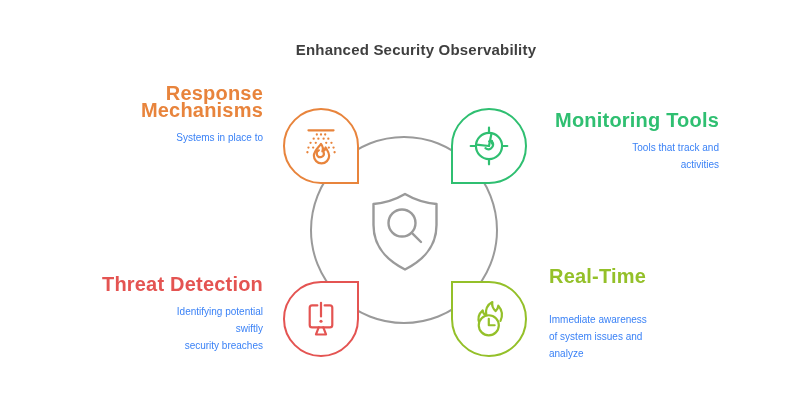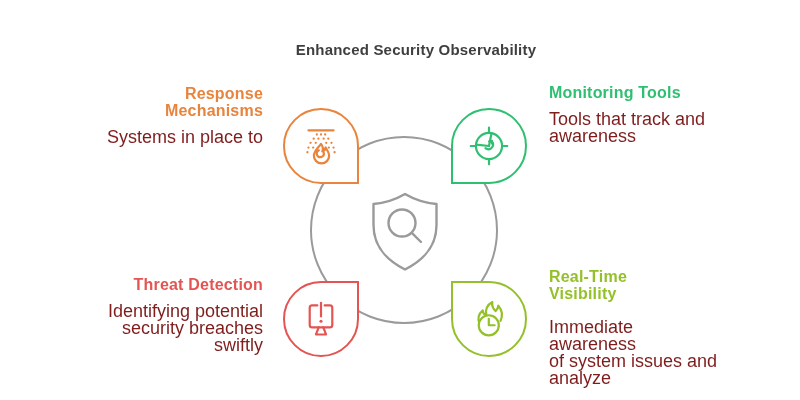--- a/index.html
+++ b/index.html
@@ -23,27 +23,27 @@
   .td-tr{left:451px;top:108px;border-radius:50% 50% 50% 0;}
   .td-bl{left:283px;top:281px;border-radius:50% 0 50% 50%;}
   .td-br{left:451px;top:281px;border-radius:0 50% 50% 50%;}
   .q-icon{width:46px;height:46px;color:var(--c);}
   .q-icon svg{display:block;}
   .center-icon{position:absolute;left:368px;top:191px;z-index:3;color:#9a9a9a;}
   .textblock{position:absolute;z-index:4;}
   .tb-left{text-align:right;right:537px;width:170px;}
   .tb-right{text-align:left;left:549px;width:170px;}
   .tb-tl{top:85px;}
-  .tb-tr{top:84px;}
+  .tb-tr{top:112px;text-align:right;}
   .tb-bl{top:276px;}
   .tb-br{top:268px;}
-  .q-title{font-size:16px;font-weight:bold;line-height:17px;color:var(--c);letter-spacing:.2px;}
+  .q-title{font-size:20px;font-weight:bold;line-height:17px;color:var(--c);letter-spacing:.2px;}
   .q-title div{display:block;}
-  .q-body{margin-top:10px;font-size:18px;line-height:17px;color:#7f1d1d;}
-  .tb-br .q-body{margin-top:17px;}
+  .q-body{margin-top:10px;font-size:10px;line-height:17px;color:#3b82f6;}
+  .tb-br .q-body{margin-top:26px;}
   .q-body div{display:block;}
 </style>
 </head>
 <body>
 
 <div class="canvas">
 
   <div class="title">Enhanced Security Observability</div>
 
   <div class="big-circle"></div>
@@ -131,39 +131,38 @@
       <div>Systems in place to</div>
     </div>
   </div>
 
   <div class="textblock tb-right tb-tr" style="--c: #2FBF71;">
     <div class="q-title">
       <div>Monitoring Tools</div>
     </div>
     <div class="q-body">
       <div>Tools that track and</div>
-      <div>awareness</div>
+      <div>activities</div>
     </div>
   </div>
 
   <div class="textblock tb-left tb-bl" style="--c: #E45452;">
     <div class="q-title">
       <div>Threat Detection</div>
     </div>
     <div class="q-body">
       <div>Identifying potential</div>
+      <div>swiftly</div>
       <div>security breaches</div>
-      <div>swiftly</div>
     </div>
   </div>
 
   <div class="textblock tb-right tb-br" style="--c: #94C029;">
     <div class="q-title">
       <div>Real-Time</div>
-      <div>Visibility</div>
     </div>
     <div class="q-body">
       <div>Immediate awareness</div>
       <div>of system issues and</div>
       <div>analyze</div>
     </div>
   </div>
 
 </div>
 

